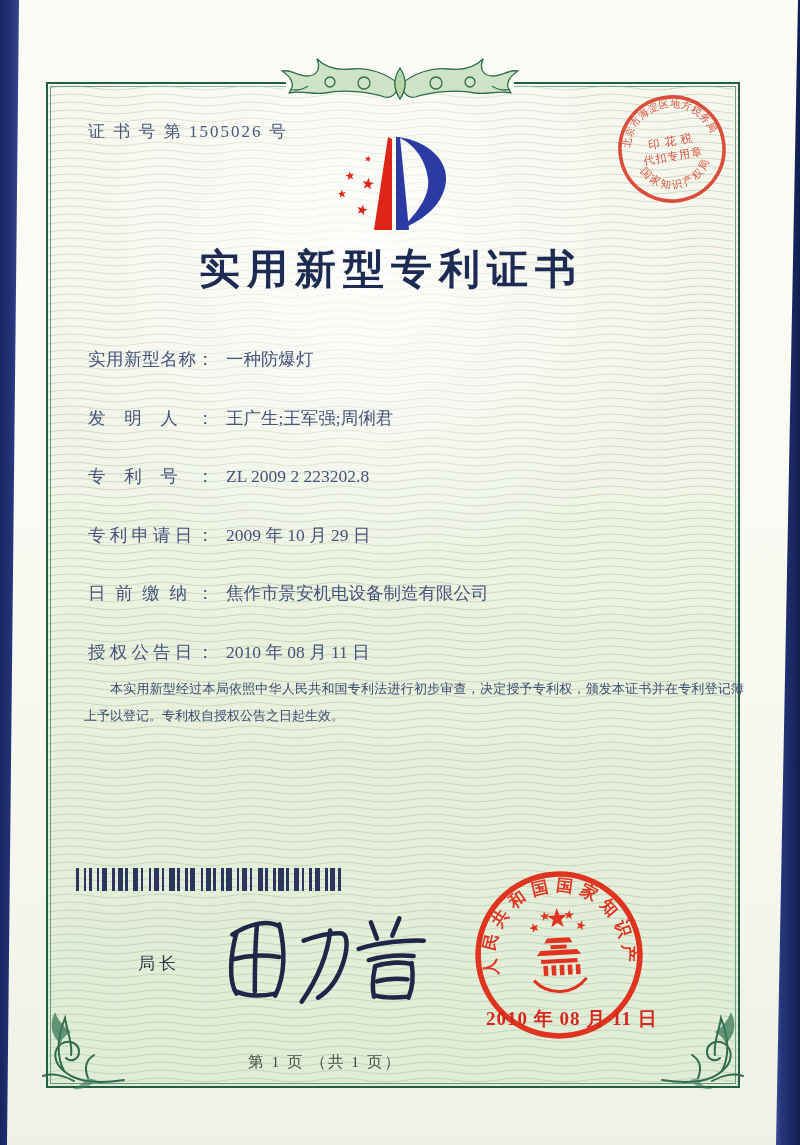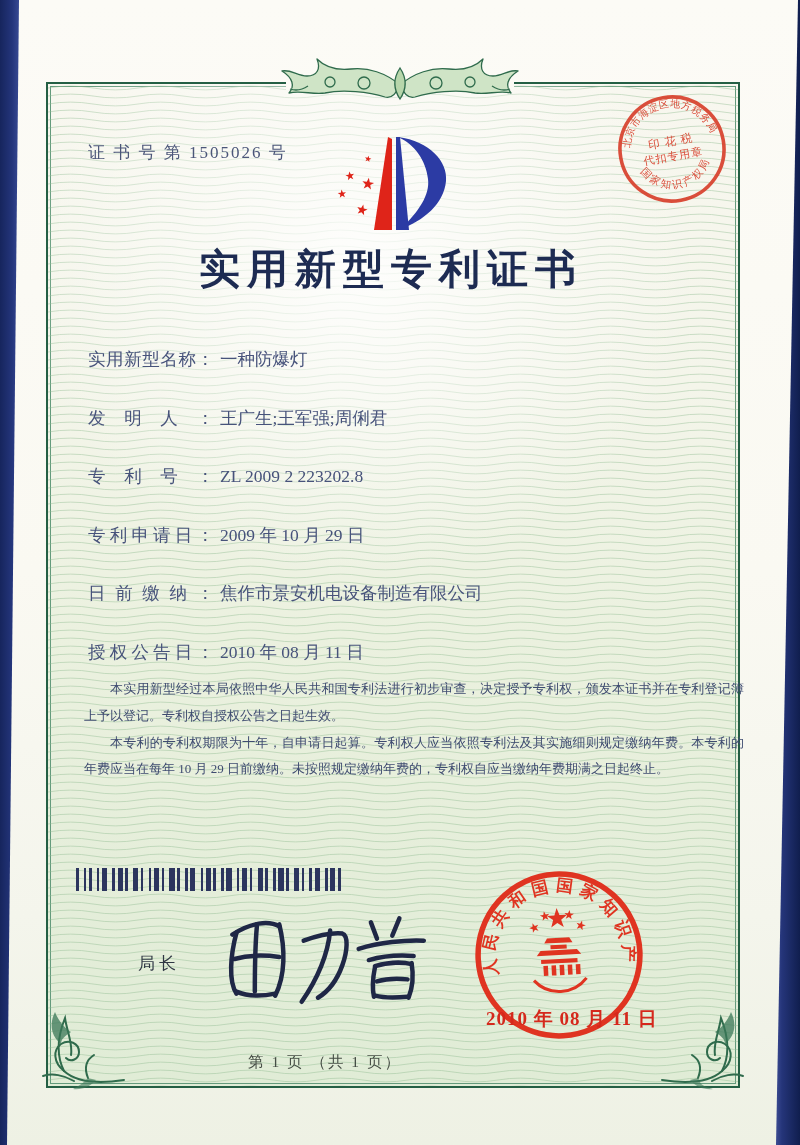--- a/index.html
+++ b/index.html
@@ -28,37 +28,37 @@
   .waves{position:absolute;inset:0;width:100%;height:100%;opacity:.55;}
   .light-overlay{
     position:absolute;inset:0;pointer-events:none;
     background:radial-gradient(ellipse 70% 45% at 45% 18%,rgba(255,255,255,.85),rgba(255,255,255,0) 70%);
   }
   .corner-orn{position:absolute;width:88px;height:88px;z-index:2;}
   .corner-bl{left:-8px;bottom:-10px;}
   .corner-br{right:-8px;bottom:-10px;transform:scale(-1,1);}
   .top-ornament{position:absolute;left:50%;top:56px;transform:translateX(-50%);width:256px;height:52px;z-index:3;}
   
-  .cert-number{position:absolute;left:88px;top:120px;z-index:2;font-size:17px;letter-spacing:2px;color:#4b5679;margin-top:21px;}
+  .cert-number{position:absolute;left:88px;top:120px;z-index:2;font-size:17px;letter-spacing:2px;color:#4b5679;}
   .logo{position:absolute;left:334px;top:134px;width:124px;height:102px;z-index:2;}
   .tax-stamp{position:absolute;left:597px;top:74px;width:150px;height:150px;z-index:4;transform:rotate(-10deg);opacity:.92;}
   .title{
     position:absolute;left:46px;top:242px;width:690px;margin:0;z-index:2;text-align:center;
     font-size:41px;font-weight:bold;letter-spacing:7px;color:#1d2b52;
   }
   .fields{position:absolute;left:88px;top:0;width:640px;z-index:2;font-size:17.5px;color:#47537b;}
   .field-row{position:absolute;left:0;white-space:nowrap;}
   .field-row:nth-of-type(1){top:347px;}
   .field-row:nth-of-type(2){top:406px;}
   .field-row:nth-of-type(3){top:464px;}
   .field-row:nth-of-type(4){top:523px;}
   .field-row:nth-of-type(5){top:581px;}
   .field-row:nth-of-type(6){top:640px;}
   .field-label{display:inline-block;width:126px;text-align:justify;text-align-last:justify;}
-  .field-value{margin-left:6px;}
+  .field-value{margin-left:12px;}
   .body-text{
     position:absolute;left:84px;top:676px;width:660px;z-index:2;
     font-size:13px;line-height:26.8px;color:#3e4b70;text-align:justify;
   }
   .body-text p{margin:0;text-indent:2em;}
   .barcode{position:absolute;left:76px;top:868px;height:23px;z-index:2;display:flex;}
   .barcode i{display:block;height:100%;}
   .barcode i.bar{background:#2c355e;}
   .sig-role{position:absolute;left:138px;top:952px;z-index:2;font-size:17px;letter-spacing:4px;color:#2f3744;}
   .signature{position:absolute;left:212px;top:902px;width:218px;height:112px;z-index:2;}
@@ -177,21 +177,20 @@
     <div class="field-row">
       <span class="field-label">日前缴纳：</span><span class="field-value">焦作市景安机电设备制造有限公司</span>
     </div>
     <div class="field-row">
       <span class="field-label">授权公告日：</span><span class="field-value">2010 年 08 月 11 日</span>
     </div>
   </div>
 
   <div class="body-text">
     <p>本实用新型经过本局依照中华人民共和国专利法进行初步审查，决定授予专利权，颁发本证书并在专利登记簿上予以登记。专利权自授权公告之日起生效。</p>
-    <p>本专利的专利权期限为十年，自申请日起算。专利权人应当依照专利法及其实施细则规定缴纳年费。本专利的年费应当在每年 10 月 29 日前缴纳。未按照规定缴纳年费的，专利权自应当缴纳年费期满之日起终止。</p>
   </div>
 
   <div class="barcode">
       <i class="bar" style="width: 2.6px;"></i>
       <i style="width: 5.2px;"></i>
       <i class="bar" style="width: 2.6px;"></i>
       <i style="width: 2.6px;"></i>
       <i class="bar" style="width: 2.6px;"></i>
       <i style="width: 5.2px;"></i>
       <i class="bar" style="width: 2.6px;"></i>

